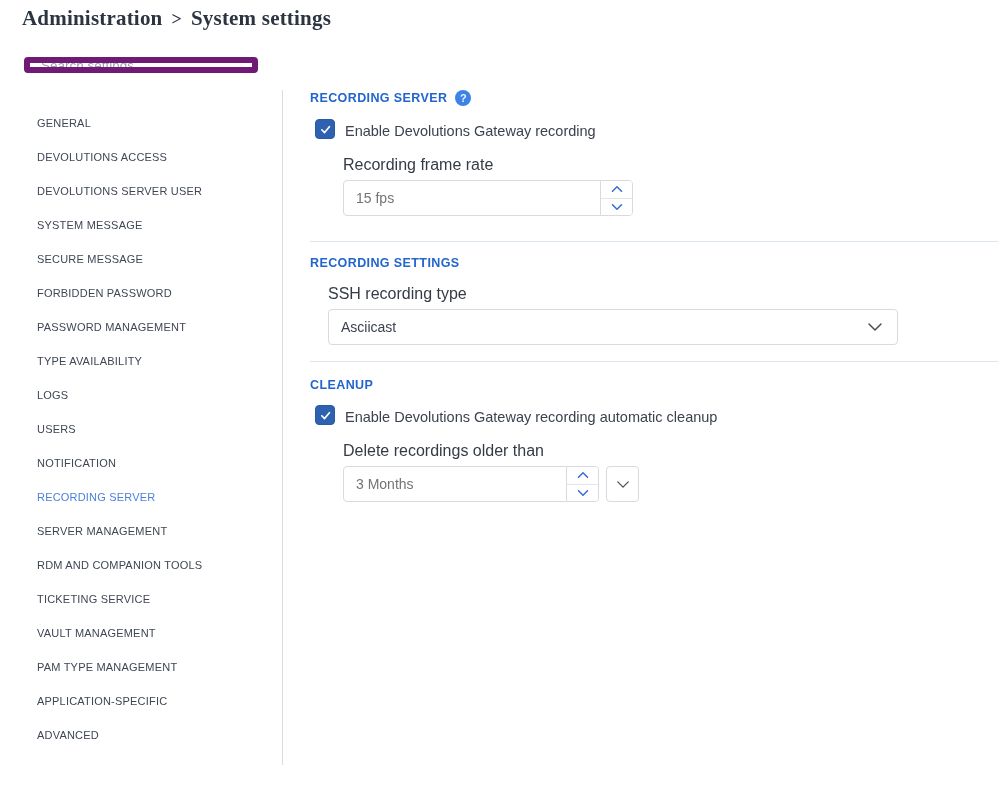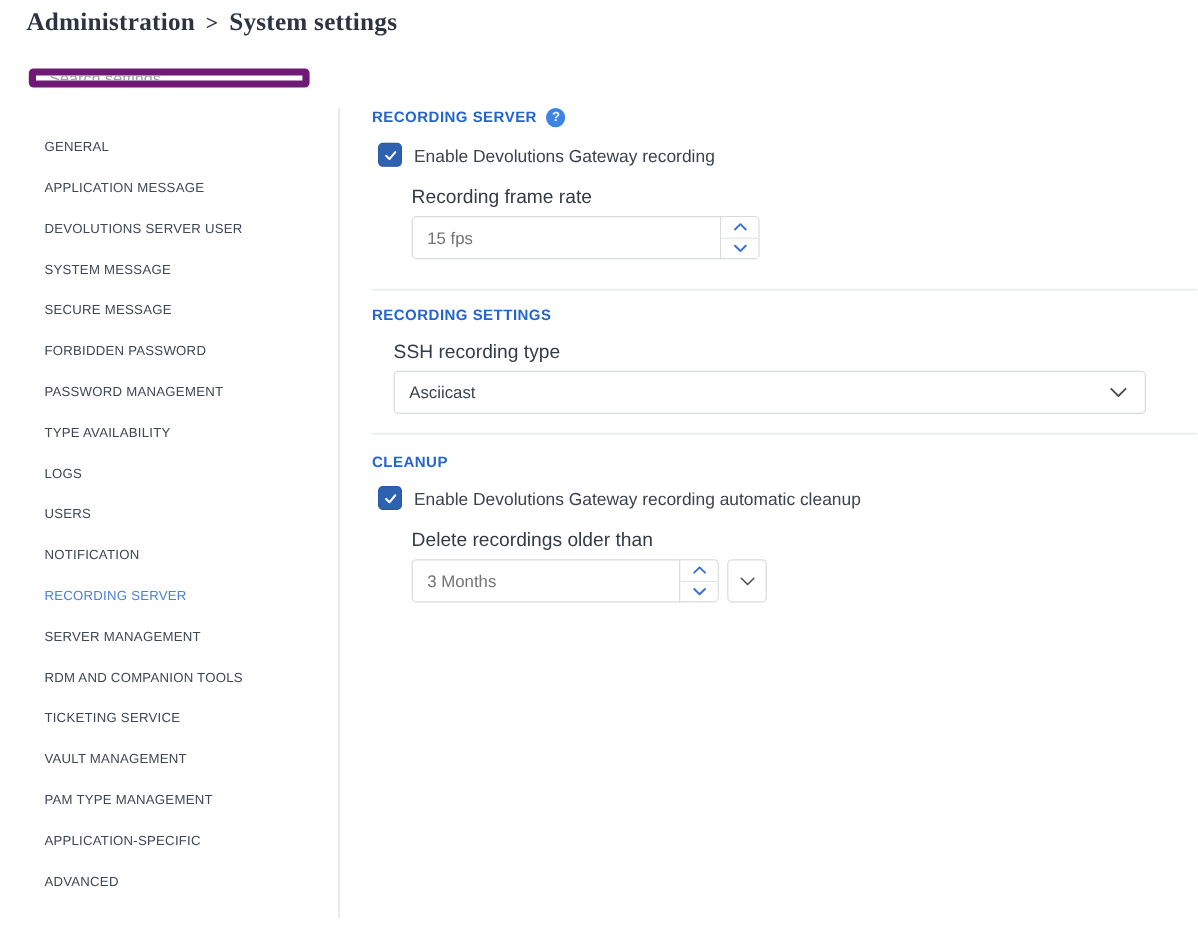--- a/index.html
+++ b/index.html
@@ -51,21 +51,21 @@
   .spinner { width:33px; display:flex; flex-direction:column; border:1px solid #d7dade;
              border-radius:0 4px 4px 0; margin-left:-1px; overflow:hidden; background:#fff; }
   .spin-btn { flex:1; display:flex; align-items:center; justify-content:center;
               background:#fff; border:none; cursor:pointer; padding:0; }
   .spin-btn + .spin-btn { border-top:1px solid #e2e5e9; }
 
   .drop-btn { width:33px; height:36px; margin-left:7px; border:1px solid #d7dade;
               border-radius:4px; background:#fff; display:flex; align-items:center;
               justify-content:center; cursor:pointer; }
 
-  .select { position:relative; width:627px; height:36px; border:1px solid #d7dade;
+  .select { position:relative; width:570px; height:36px; border:1px solid #d7dade;
             border-radius:4px; margin-top:6px; display:flex; align-items:center;
             padding:0 40px 0 12px; font-size:14px; color:#3c4250; cursor:pointer;
             background:#fff; }
   .select .chev { position:absolute; right:14px; top:50%; transform:translateY(-50%); }
 
   .divider { height:1px; background:#dde6f0; margin-top:25px; }
   .sec { }
   .sec + .sec .sec-head { margin-top:14px; }
 </style>
 </head>
@@ -76,21 +76,21 @@
   <div class="page-title">
     <span>Administration</span>
     <span class="crumb-sep">&gt;</span>
     <span>System settings</span>
   </div>
 
   <input class="search" type="text" placeholder="Search settings" style="">
 
   <nav class="nav">
     <div class="nav-item">GENERAL</div>
-    <div class="nav-item">APPLICATION MESSAGE</div>
+    <div class="nav-item">DEVOLUTIONS ACCESS</div>
     <div class="nav-item">DEVOLUTIONS SERVER USER</div>
     <div class="nav-item">SYSTEM MESSAGE</div>
     <div class="nav-item">SECURE MESSAGE</div>
     <div class="nav-item">FORBIDDEN PASSWORD</div>
     <div class="nav-item">PASSWORD MANAGEMENT</div>
     <div class="nav-item">TYPE AVAILABILITY</div>
     <div class="nav-item">LOGS</div>
     <div class="nav-item">USERS</div>
     <div class="nav-item">NOTIFICATION</div>
     <div class="nav-item active">RECORDING SERVER</div>

